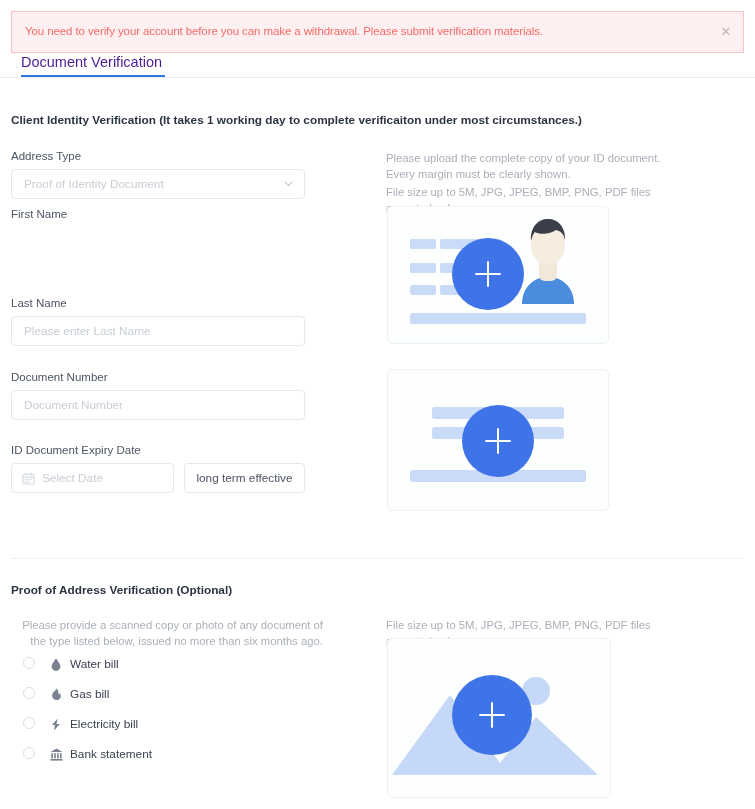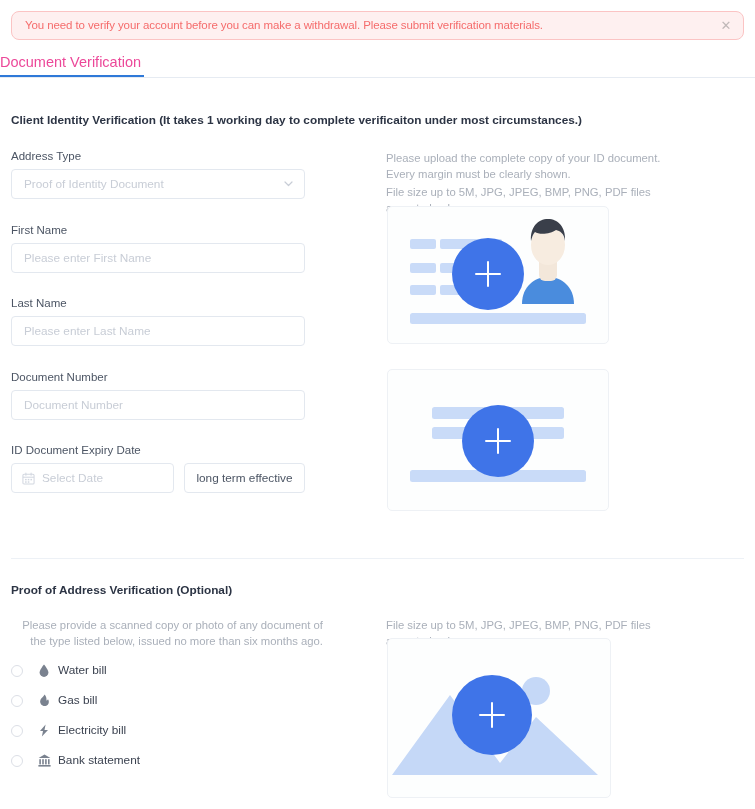--- a/index.html
+++ b/index.html
@@ -7,42 +7,42 @@
     margin: 0; padding: 0;
     width: 755px; height: 809px;
     background: #ffffff;
     font-family: "Liberation Sans", sans-serif;
     -webkit-font-smoothing: antialiased;
   }
   .page { position: relative; width: 755px; height: 809px; overflow: hidden; background:#fff; }
 
   
   .alert {
-    position: absolute; left: 11px; top: 11px; width: 733px; height: 29px;
-    background: #fef0f0; border: 1px solid #fbc4c4; border-radius: 8px;
+    position: absolute; left: 11px; top: 11px; width: 733px; height: 42px;
+    background: #fef0f0; border: 1px solid #fbc4c4; border-radius: 0;
     display: flex; align-items: center;
   }
   .alert-text {
     font-size: 11.5px; color: #f56c6c; padding-left: 13px; line-height: 1;
     letter-spacing: -0.1px;
   }
   .alert-close {
     position: absolute; right: 10px; top: 50%; transform: translateY(-50%);
     width: 14px; height: 14px; color: #c0b8b8; font-size: 13px; line-height: 14px;
     text-align: center; cursor: pointer; font-family: "Liberation Sans", sans-serif;
   }
 
   
   .tabs {
     position: absolute; left: 0; top: 48px; width: 755px; height: 30px;
     border-bottom: 1px solid #e6ebf2;
   }
   .tab {
-    position: absolute; left: 0; top: 0; height: 29px;
-    font-size: 14.5px; color: #ec4899; line-height: 29px;
+    position: absolute; left: 21px; top: 0; height: 29px;
+    font-size: 14.5px; color: #4c1d95; line-height: 29px;
     border-bottom: 2px solid #2f79d8; padding: 0 3px 12px 0; cursor: pointer;
     white-space: nowrap;
   }
 
   
   .section-title {
     position: absolute; left: 11px;
     font-size: 11.8px; font-weight: bold; color: #2c3444; white-space: nowrap;
   }
   #sec1-title { top: 113px; }
@@ -108,22 +108,22 @@
   .plus-circle::after  { width: 26px; height: 2.6px; }
 
   
   .divider {
     position: absolute; left: 11px; top: 558px; width: 733px; height: 1px;
     background: #edf1f6;
   }
 
   
   .radio-row {
-    position: absolute; left: 11px; width: 260px; height: 20px;
-    display: flex; align-items: flex-end; cursor: pointer;
+    position: absolute; left: 23px; width: 260px; height: 20px;
+    display: flex; align-items: flex-start; cursor: pointer;
   }
   .radio-dot {
     width: 12px; height: 12px; border: 1px solid #dcdfe6; border-radius: 50%;
     background: #fff; flex: 0 0 auto;
   }
   .radio-ico {
     width: 14px; height: 14px; margin-left: 14px; flex: 0 0 auto;
     display: flex; align-items: center; justify-content: center;
     color: #7a828f;
   }
@@ -151,24 +151,21 @@
   <div class="field-label" style="top:150px">Address Type</div>
   <div class="input-box select-box" style="top:169px">
     <span class="input-ph">Proof of Identity Document</span>
     <span class="chev">
       <svg width="9" height="6" viewBox="0 0 9 6">
           <path d="M1 1l3.5 3.5L8 1" stroke="#c8cdd6" stroke-width="1.2" fill="none" stroke-linecap="round" stroke-linejoin="round"></path>
         </svg>
     </span>
   </div>
 
-  <div class="field-label" style="top:224px">First Name</div>
-  <div class="input-box" style="top:243px">
-    <span class="input-ph">Please enter First Name</span>
-  </div>
+  <div class="field-label" style="top:208px">First Name</div>
 
   <div class="field-label" style="top:297px">Last Name</div>
   <div class="input-box" style="top:316px">
     <span class="input-ph">Please enter Last Name</span>
   </div>
 
   <div class="field-label" style="top:371px">Document Number</div>
   <div class="input-box" style="top:390px">
     <span class="input-ph">Document Number</span>
   </div>

